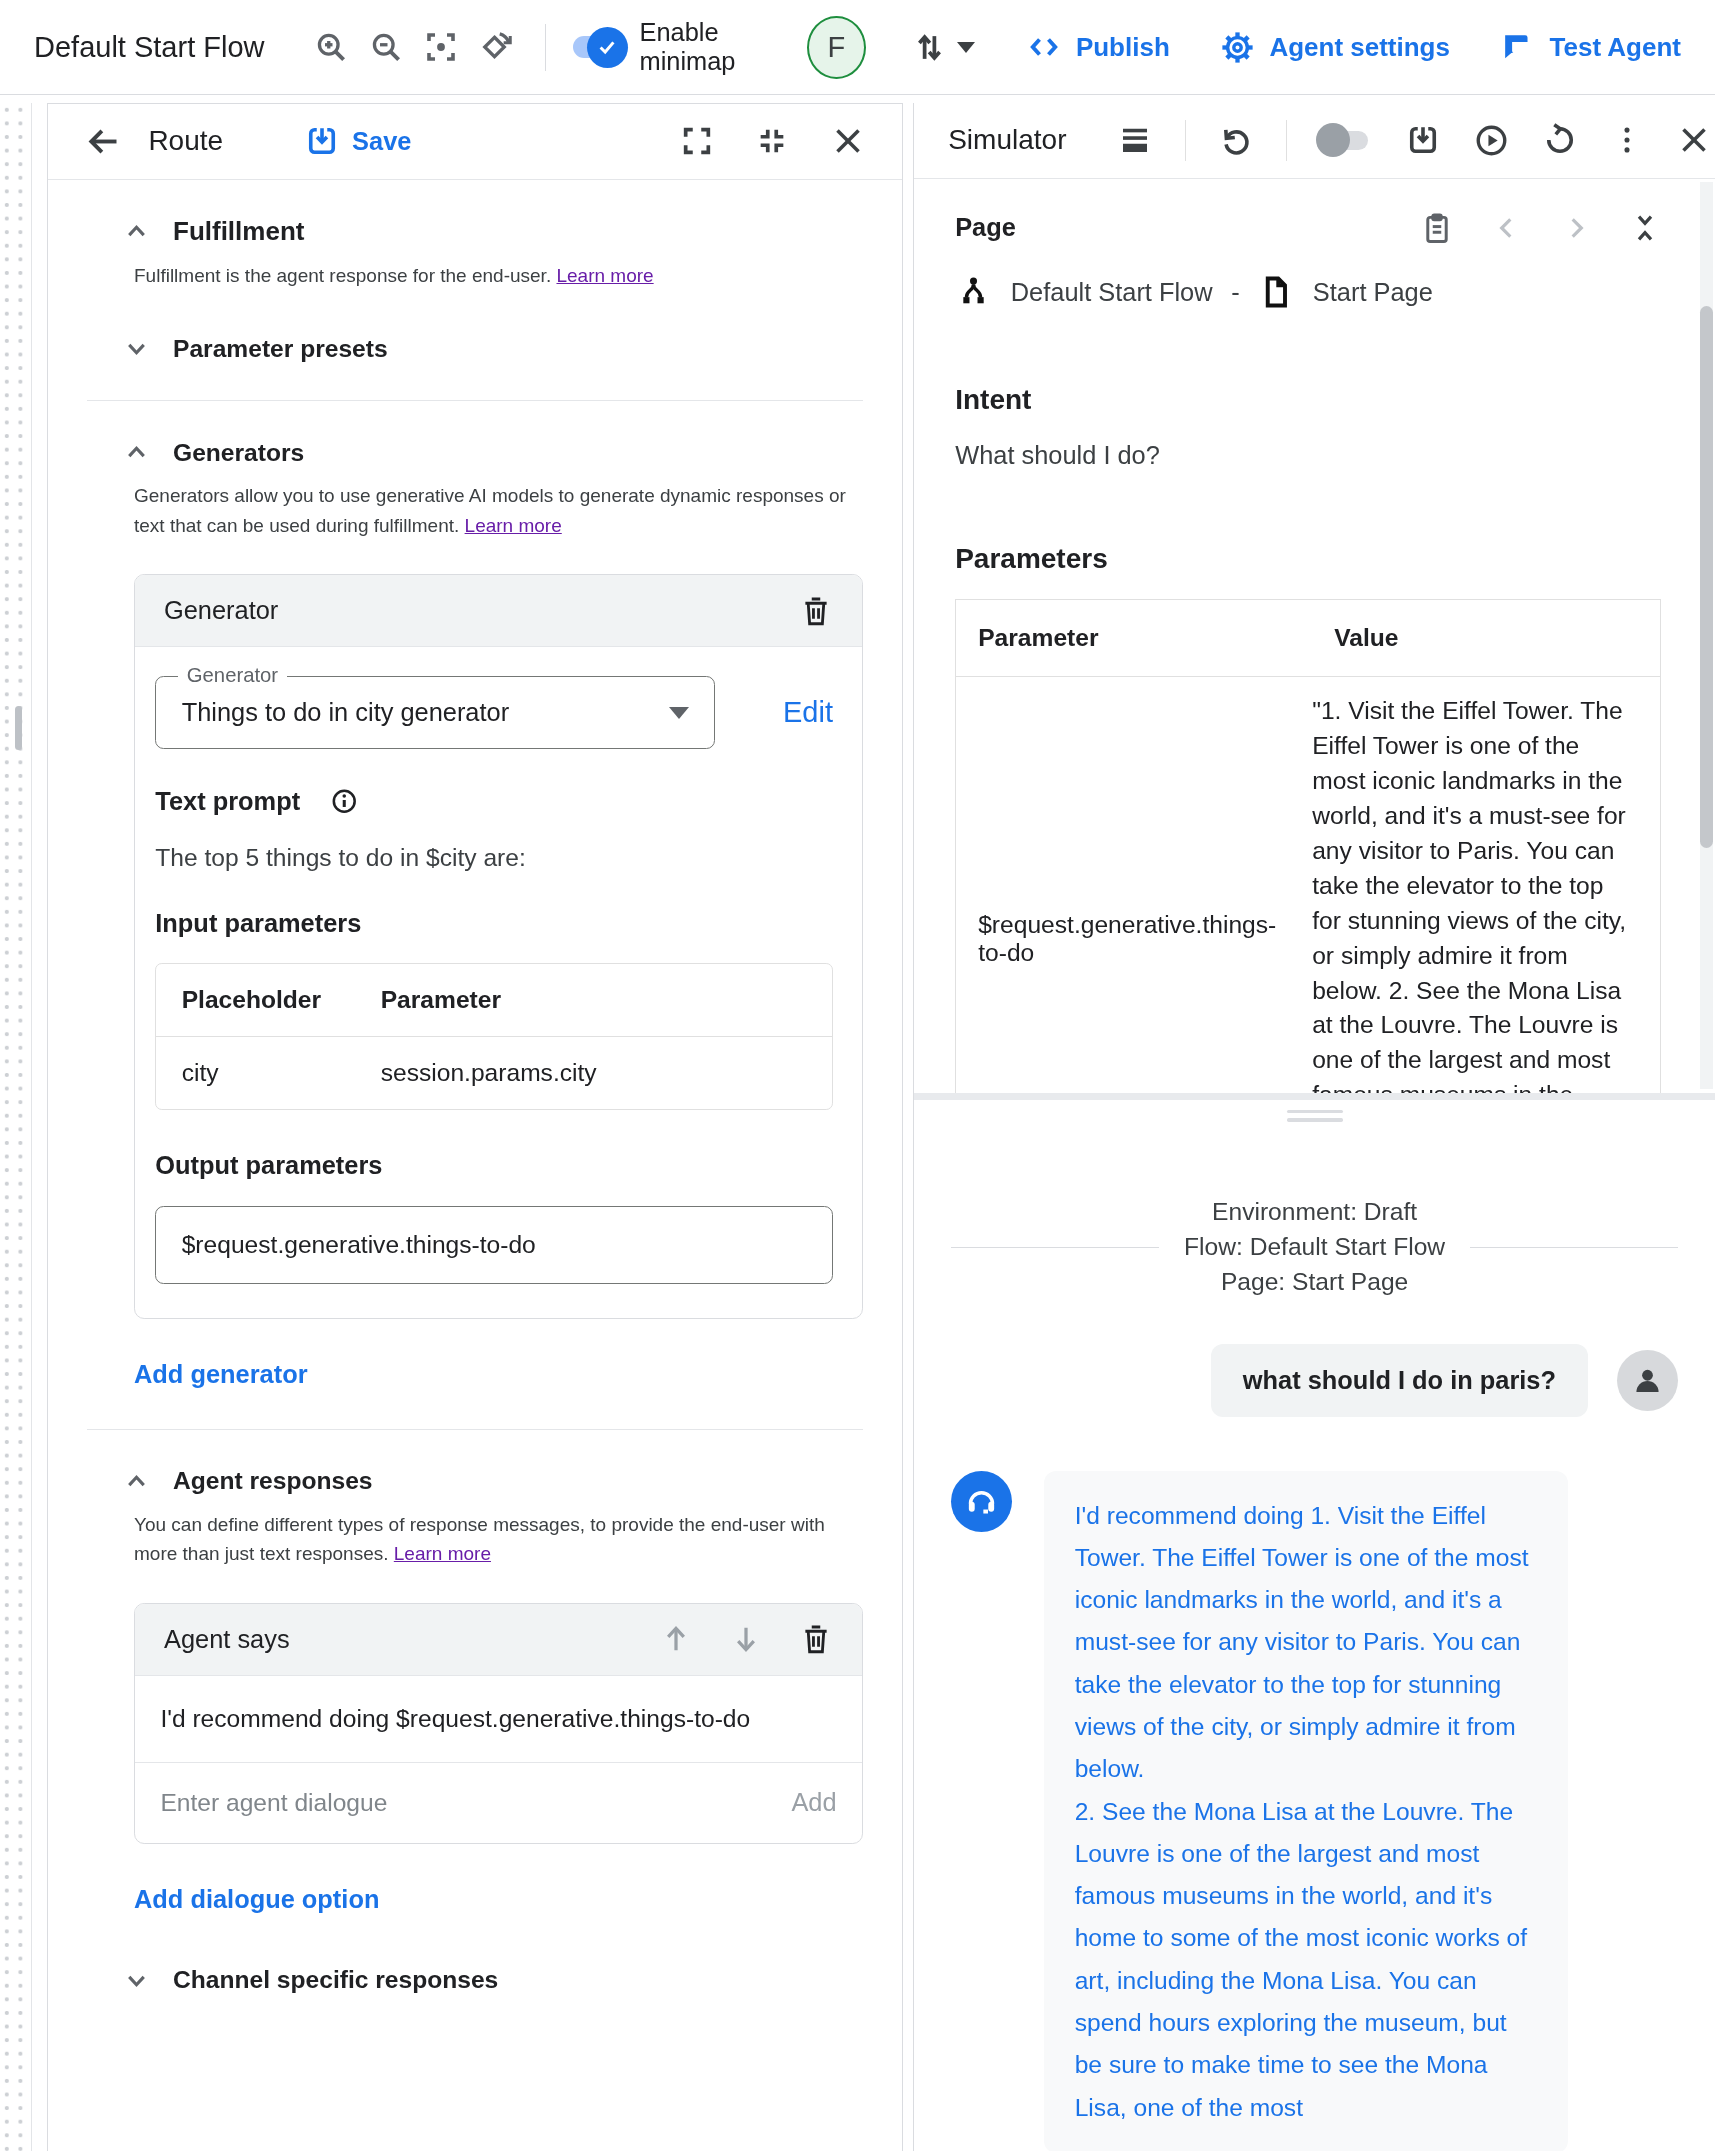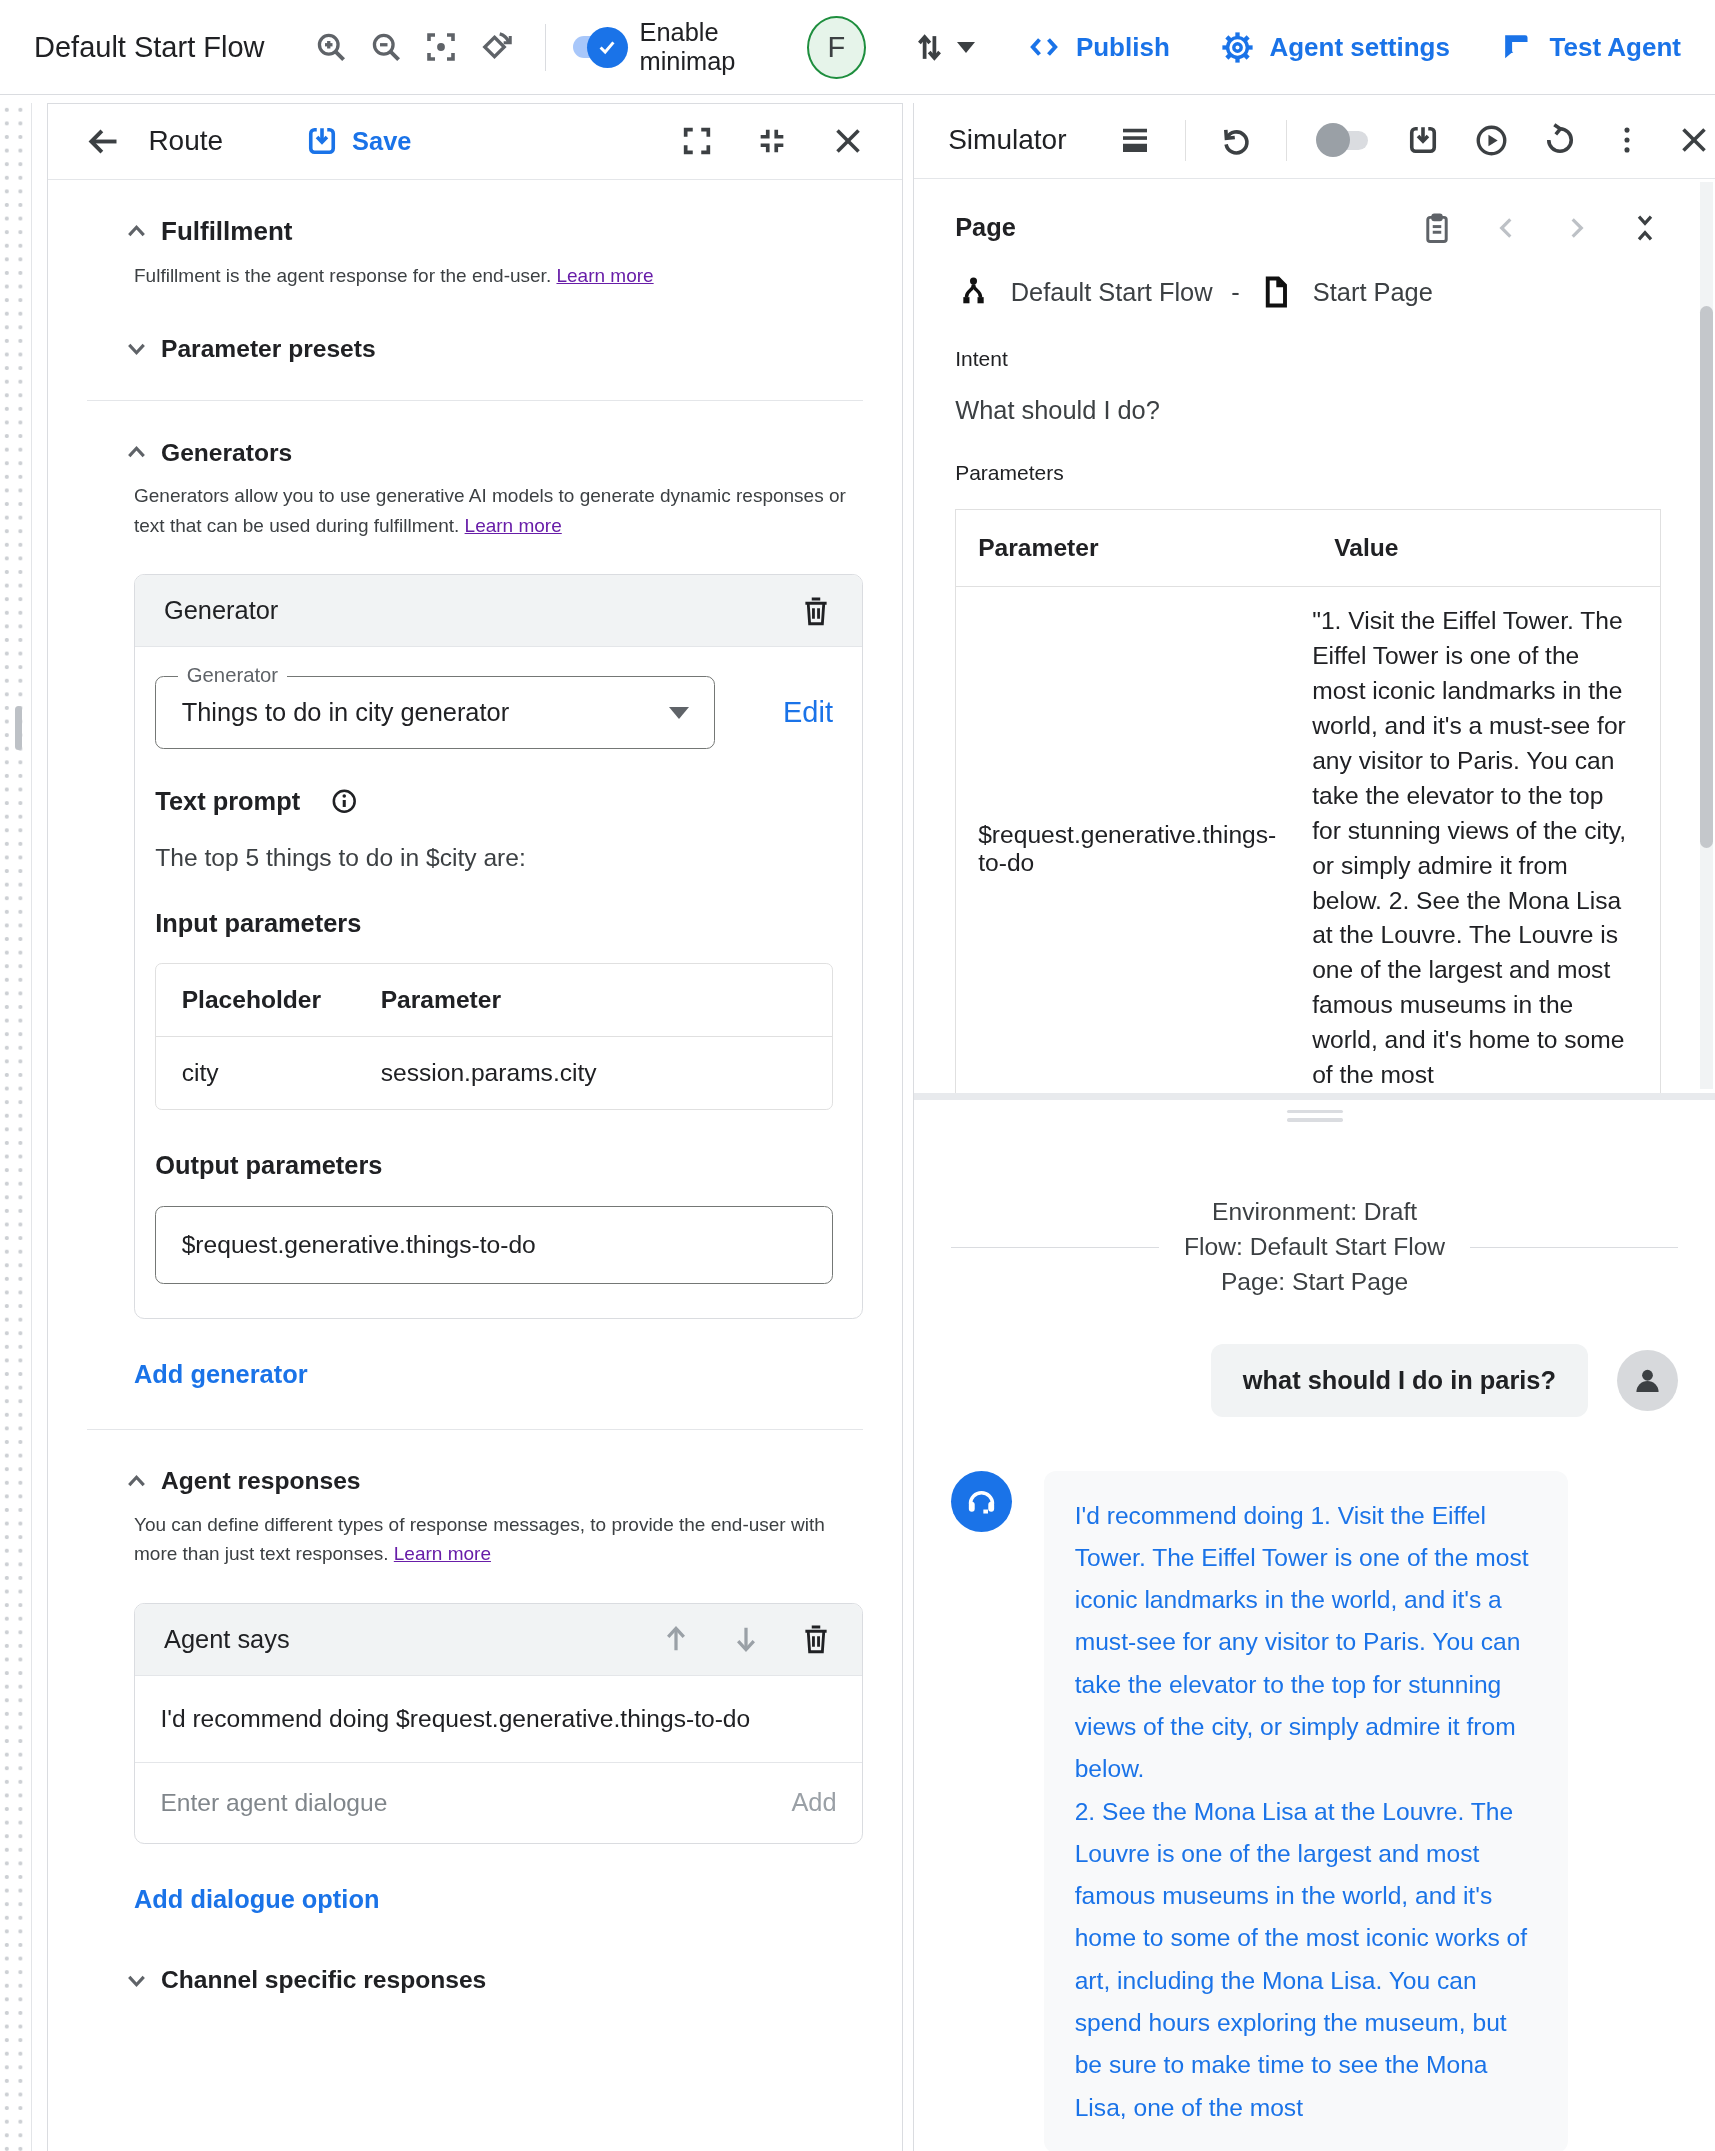--- a/index.html
+++ b/index.html
@@ -56,21 +56,21 @@
   .panel-header { height: 76px; flex: none; display: flex; align-items: center; padding: 0 36px;
     border-bottom: 0.8px solid #e4e6e9; }
   .back-arrow { color: #3c4043; cursor: pointer; }
   .panel-title { font-size: 28px; color: #202124; margin: 0 0 0 25.4px; }
   .save-btn { display: flex; align-items: center; gap: 12px; color: #1a73e8; font-size: 25.4px; font-weight: bold;
     margin-left: 81px; cursor: pointer; }
   .ph-right { margin-left: auto; display: flex; align-items: center; gap: 41px; color: #3c4043; }
   .ph-right > * { cursor: pointer; }
 
   .route-content { flex: 1; padding: 36px 39px 0 86px; overflow: hidden; }
-  .sec-head { display: flex; align-items: center; gap: 10px; margin-left: -12px; cursor: pointer; }
+  .sec-head { display: flex; align-items: center; gap: 22px; margin-left: -12px; cursor: pointer; }
   .sec-head .chev { color: #5f6368; flex: none; }
   .sec-title { font-size: 26px; font-weight: bold; color: #202124; }
   .sub-title { font-size: 24.6px; font-weight: bold; color: #202124; }
   .para { font-size: 19px; line-height: 1.55; color: #3c4043; margin-top: 14px; }
   .link-purple { color: #681da8; text-decoration: underline; cursor: pointer; }
   .hdiv { border-top: 0.8px solid #e4e6e9; margin: 37px 0 37px -47px; }
 
   .gen-card { border: 0.8px solid #dadce0; border-radius: 10.2px; margin-top: 34px; overflow: hidden; }
   .card-head { background: #f1f3f4; padding: 18.6px 29px; display: flex; align-items: center; border-bottom: 0.8px solid #e4e6e9; }
   .card-head-title { font-size: 25.4px; color: #202124; }
@@ -121,21 +121,21 @@
   .sim-toggle { width: 54px; height: 22px; }
   .sim-toggle .track { height: 18.6px; top: 1.7px; }
   .sim-toggle .knob { width: 34px; height: 34px; top: -6px; }
 
   .page-info { position: relative; flex: none; height: 914px; padding: 32px 54px 0 41px; overflow: hidden; }
   .pi-row { display: flex; align-items: center; }
   .pi-label { font-size: 25.4px; font-weight: bold; color: #202124; }
   .pi-icons { margin-left: auto; display: flex; align-items: center; gap: 37px; }
   .pi-icons > * { cursor: pointer; }
   .flow-row { display: flex; align-items: center; gap: 18.6px; margin-top: 29px; font-size: 25.4px; color: #3c4043; }
-  .sec-label { font-size: 21px; font-weight: normal; margin-top: 36px; }
+  .sec-label { font-size: 28px; font-weight: bold; margin-top: 73px; }
   .intent-value { font-size: 25.4px; color: #3c4043; margin-top: 25.4px; }
 
   .param-table { border: 0.8px solid #e0e0e0; margin-top: 24px; }
   .pt-head { display: flex; border-bottom: 0.8px solid #e0e0e0; }
   .pt-head > div { font-size: 24.6px; font-weight: bold; padding: 24px 22px; }
   .pt-body { display: flex; }
   .pt-c1 { width: 356px; flex: none; padding: 24px 22px; font-size: 24.6px; display: flex; align-items: center; word-break: break-word; }
   .pt-c2 { flex: 1; padding: 17px 22px 17px 0; font-size: 24.6px; line-height: 1.42; color: #202124; }
 
   .pi-scroll-track { position: absolute; right: 1.7px; top: 3.4px; bottom: 3.4px; width: 13.6px; background: #f1f3f4; }

